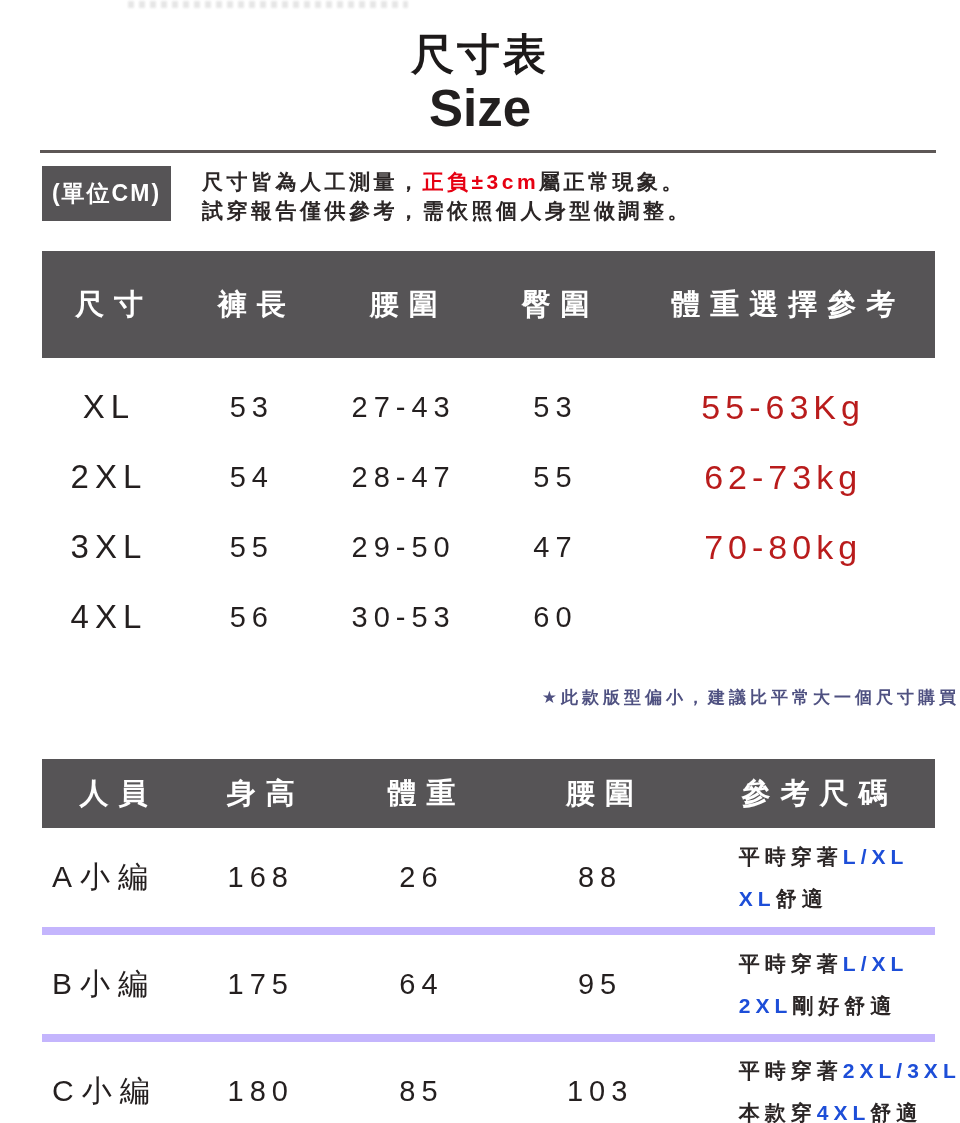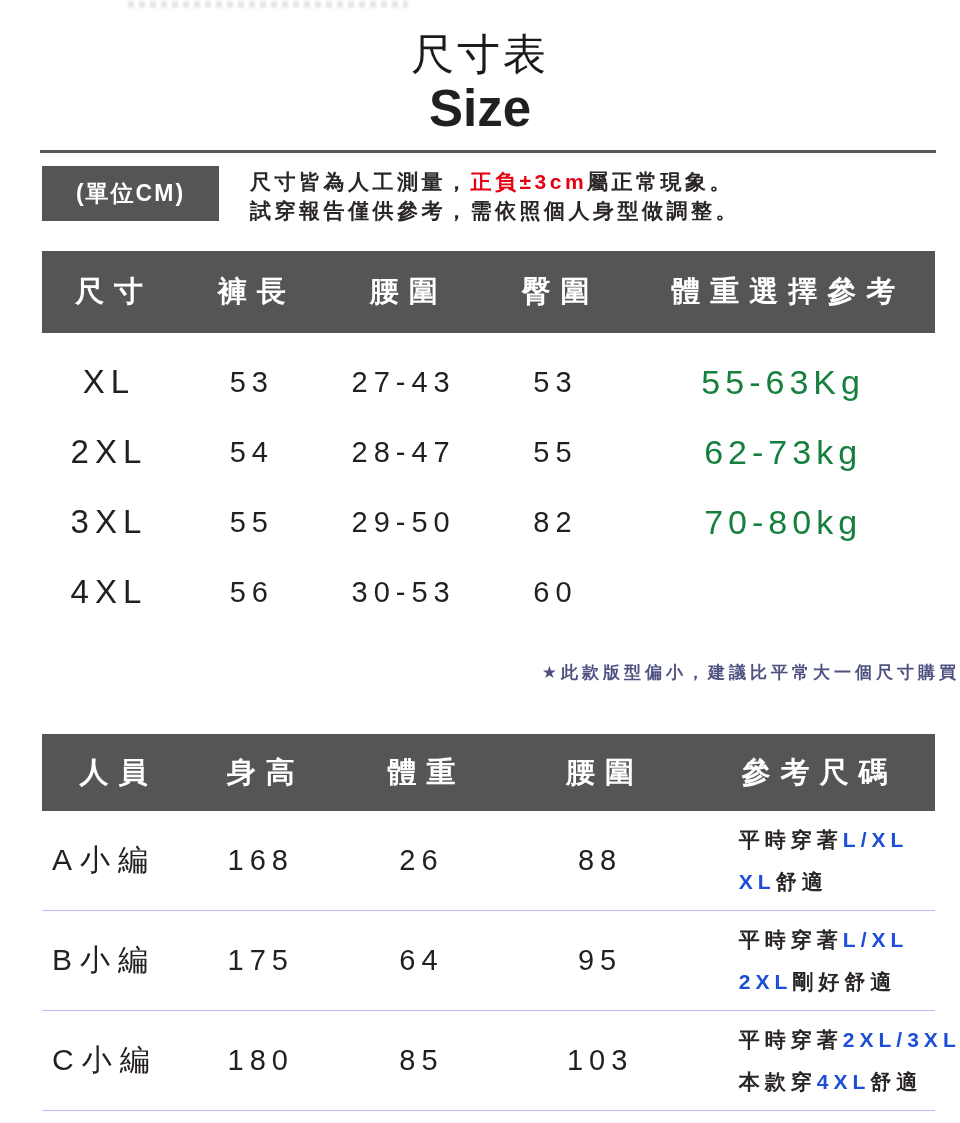--- a/index.html
+++ b/index.html
@@ -8,51 +8,51 @@
     font-family:"Liberation Sans","DejaVu Sans",sans-serif;
     color:#272222;overflow:hidden;position:relative;
   }
   
   .top-artifact{
     position:absolute;top:1px;left:128px;width:280px;height:7px;
     background:repeating-linear-gradient(90deg,#c9c9c9 0 6px,#ffffff00 6px 11px);
     filter:blur(1.2px);opacity:.45;
   }
   .titles{margin-top:30px;text-align:center;line-height:1.12;}
-  .title-zh{font-size:43px;font-weight:normal;letter-spacing:3px;color:#1d1a1a;}
+  .title-zh{font-size:43px;font-weight:bold;letter-spacing:3px;color:#1d1a1a;}
   .title-en{font-size:51px;font-weight:bold;color:#221f1f;margin-top:2px;}
   .rule{margin:13px 0 0 40px;width:896px;height:3px;background:#5d5756;}
   .unit-row{margin:13px 0 0 42px;display:flex;align-items:flex-start;}
   .unit-box{
-    width:177px;height:55px;background:#565456;color:#ffffff;
+    width:129px;height:55px;background:#565456;color:#ffffff;
     display:flex;align-items:center;justify-content:center;
     font-size:23px;font-weight:bold;letter-spacing:2px;flex:0 0 auto;
   }
   .unit-text{margin-left:31px;padding-top:1px;font-size:21px;font-weight:bold;
     letter-spacing:3.5px;line-height:29px;color:#2b2626;}
   .hl-red{color:#e60012;}
   .tbl{margin-left:42px;width:893px;}
   .t1{margin-top:26px;}
   .grid1{display:grid;grid-template-columns:15% 17% 17% 17% 34%;}
   .grid2{display:grid;grid-template-columns:16% 17% 19% 21% 27%;}
   .thead{background:#565456;color:#ffffff;font-weight:bold;}
-  .t1 .thead{height:82px;}
-  .t2 .thead{height:77px;}
+  .t1 .thead{height:107px;}
+  .t2 .thead{height:69px;}
   .thead > div{display:flex;align-items:center;justify-content:center;
     font-size:29px;letter-spacing:10px;text-indent:10px;}
   .t1 .trow{height:70px;}
   .t1 .tbody{padding-top:14px;}
   .trow > div{display:flex;align-items:center;justify-content:center;}
   .cell-size{font-size:33px;letter-spacing:6px;color:#241f1f;}
   .cell-num{font-size:29px;letter-spacing:6px;font-weight:400;color:#241f1f;}
-  .cell-weight{font-size:34px;letter-spacing:5px;color:#15803d;}
+  .cell-weight{font-size:34px;letter-spacing:5px;color:#b91c1c;}
   .size-note{margin-top:34px;text-align:right;font-size:17px;font-weight:bold;
     letter-spacing:4px;color:#4f5181;}
   .t2{margin-top:50px;}
-  .t2 .trow{height:99px;border-bottom:1px solid #c4b5fd;}
+  .t2 .trow{height:99px;border-bottom:8px solid #c4b5fd;}
   .cell-person{font-size:30px;letter-spacing:8px;color:#241f1f;
     justify-content:flex-start !important;padding-left:10px;}
   .cell-ref{flex-direction:column;align-items:flex-start !important;
     justify-content:center !important;padding-left:45px;font-size:21px;
     font-weight:bold;letter-spacing:5px;line-height:42px;color:#2b2626;white-space:nowrap;}
   .hl-orange{color:#1d4ed8;}
 </style>
 </head>
 <body>
 
@@ -93,21 +93,21 @@
       <div class="cell-size">2XL</div>
       <div class="cell-num">54</div>
       <div class="cell-num">28-47</div>
       <div class="cell-num">55</div>
       <div class="cell-weight">62-73kg</div>
     </div>
     <div class="grid1 trow">
       <div class="cell-size">3XL</div>
       <div class="cell-num">55</div>
       <div class="cell-num">29-50</div>
-      <div class="cell-num">82</div>
+      <div class="cell-num">47</div>
       <div class="cell-weight">70-80kg</div>
     </div>
     <div class="grid1 trow">
       <div class="cell-size">4XL</div>
       <div class="cell-num">56</div>
       <div class="cell-num">30-53</div>
       <div class="cell-num">60</div>
     </div>
   </div>
 </div>

